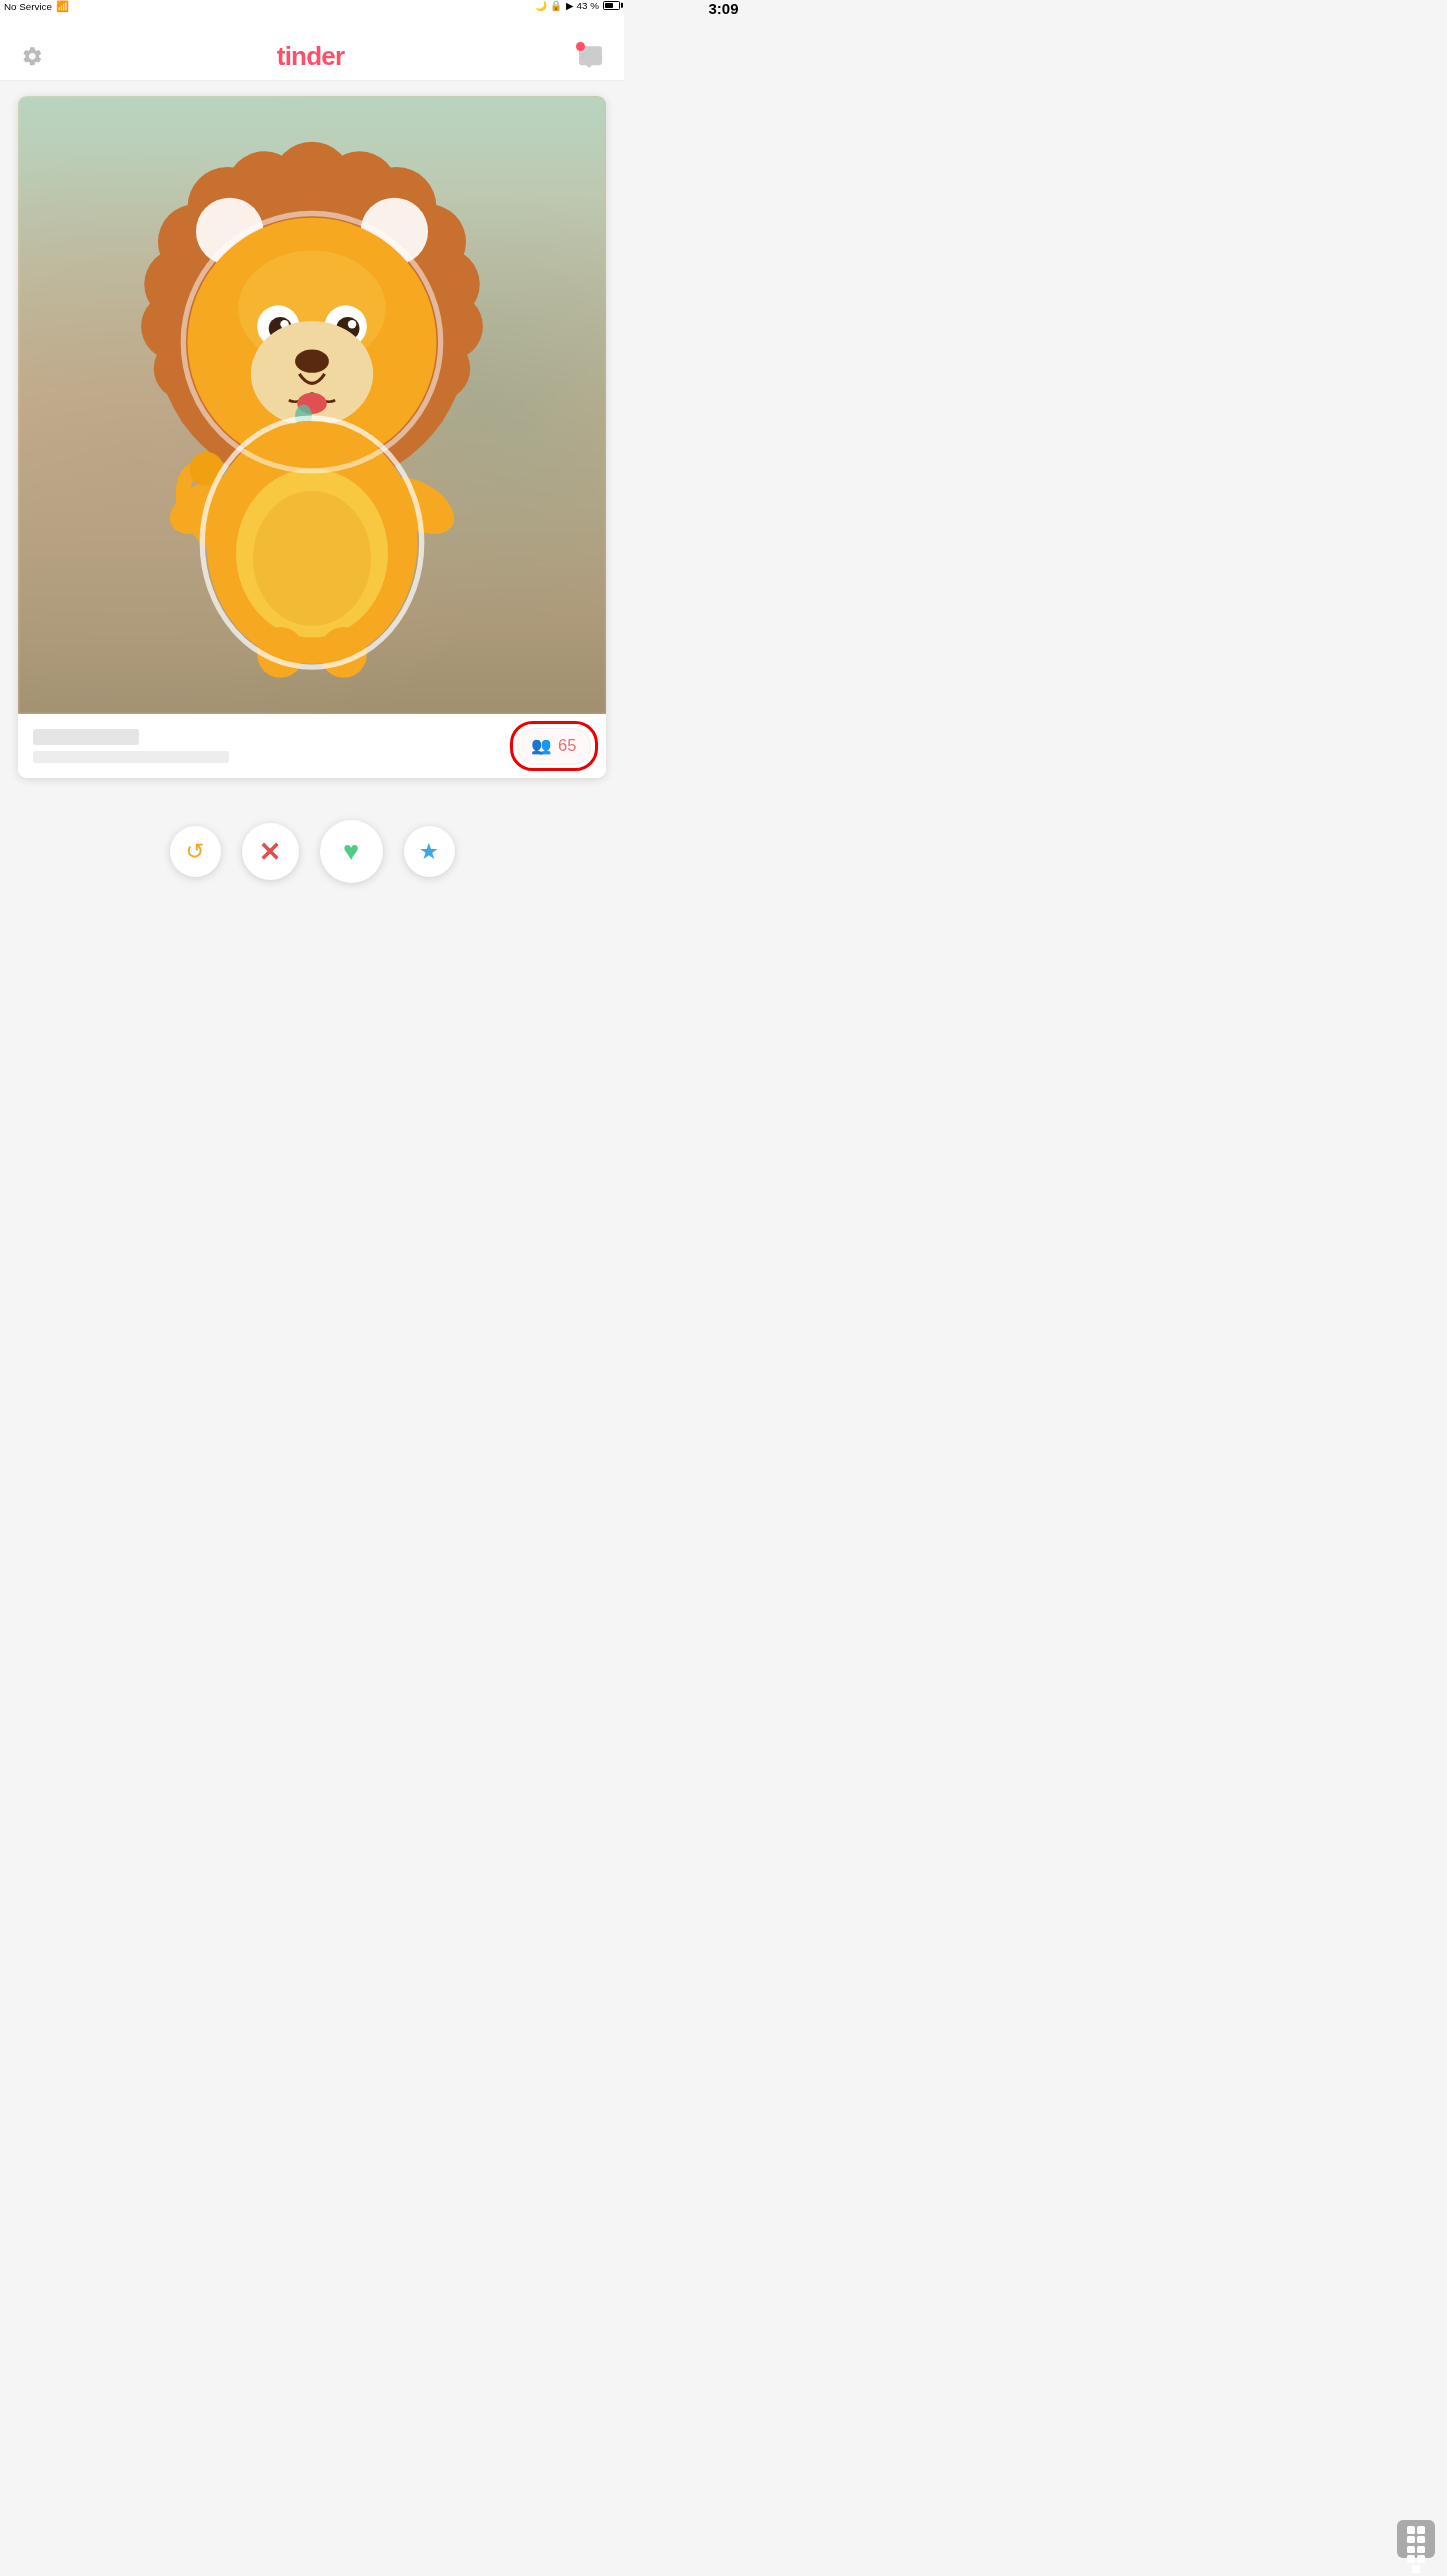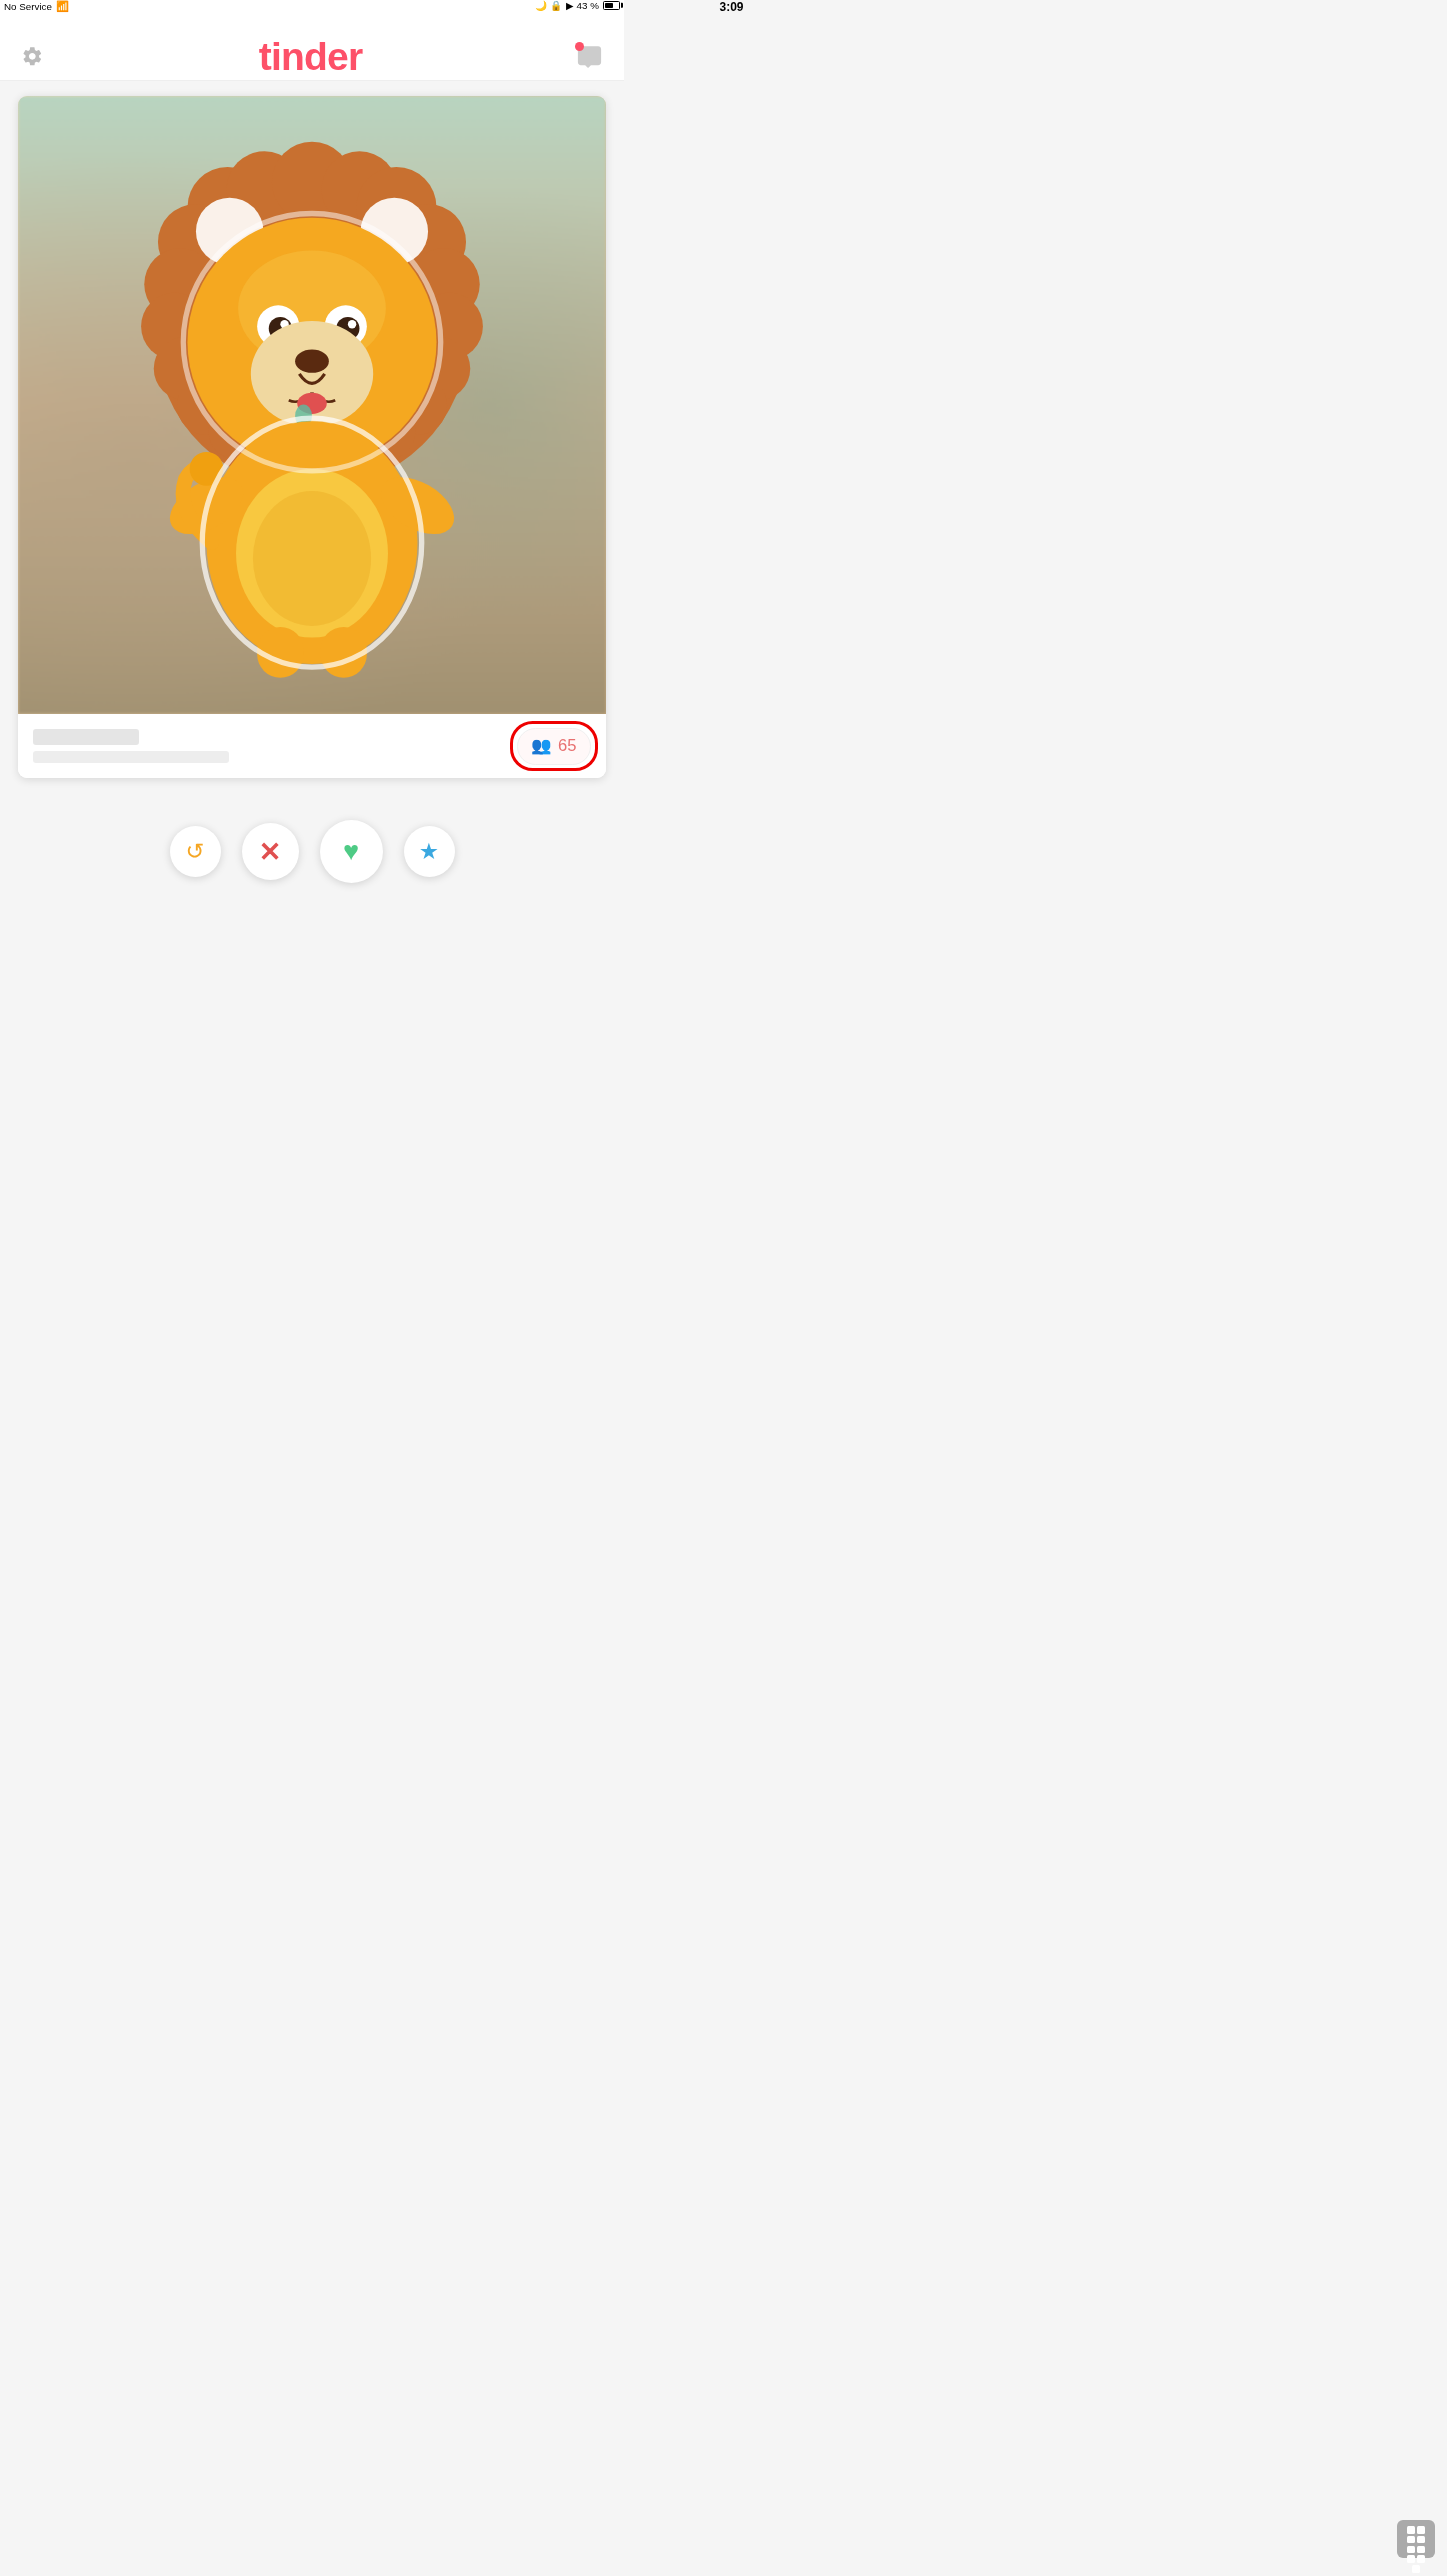--- a/index.html
+++ b/index.html
@@ -27,26 +27,25 @@
       font-size: 9.8px;
       font-weight: 500;
       color: #000;
     }
     .status-left {
       display: flex;
       align-items: center;
       gap: 4.5px;
     }
     .status-center {
-      font-size: 12px;
+      font-size: 15px;
       font-weight: 600;
       position: absolute;
       left: 50%;
       transform: translateX(-50%);
-      margin-left: 8px;
     }
     .status-right {
       display: flex;
       align-items: center;
       gap: 3px;
       font-size: 9.8px;
     }
     .wifi-icon { font-size: 10.6px; }
     .battery-icon {
       display: inline-block;
@@ -92,21 +91,21 @@
     .nav-gear {
       width: 29px;
       height: 29px;
       color: #bbb;
       font-size: 21px;
       display: flex;
       align-items: center;
       justify-content: center;
     }
     .nav-logo {
-      font-size: 39px;
+      font-size: 26px;
       font-weight: 700;
       color: #fd5068;
       letter-spacing: -0.8px;
     }
     .nav-messages {
       position: relative;
       width: 32px;
       height: 32px;
       display: flex;
       align-items: center;

